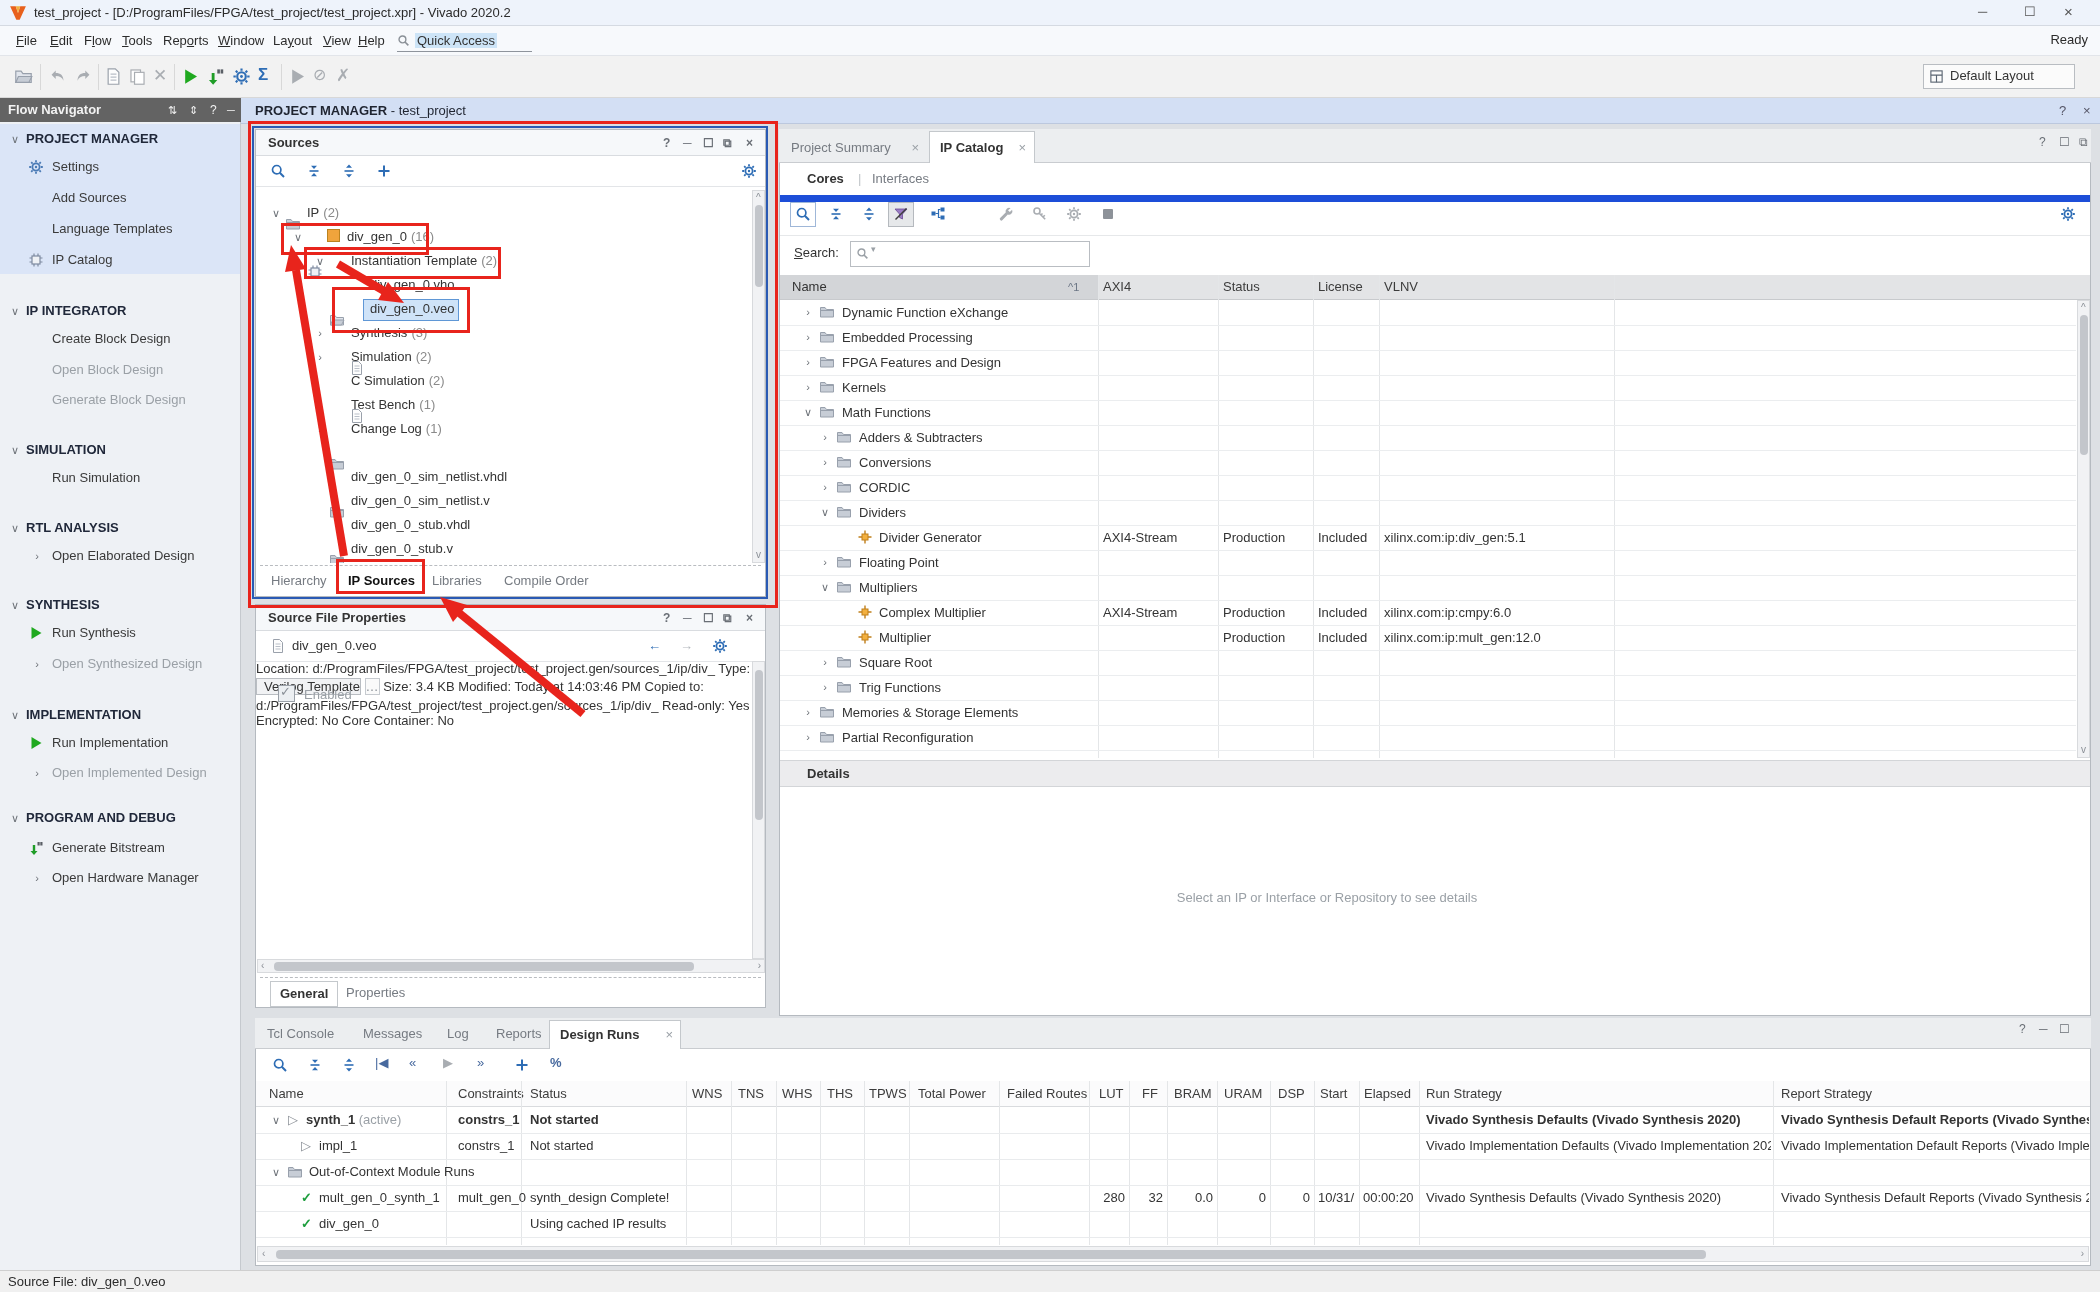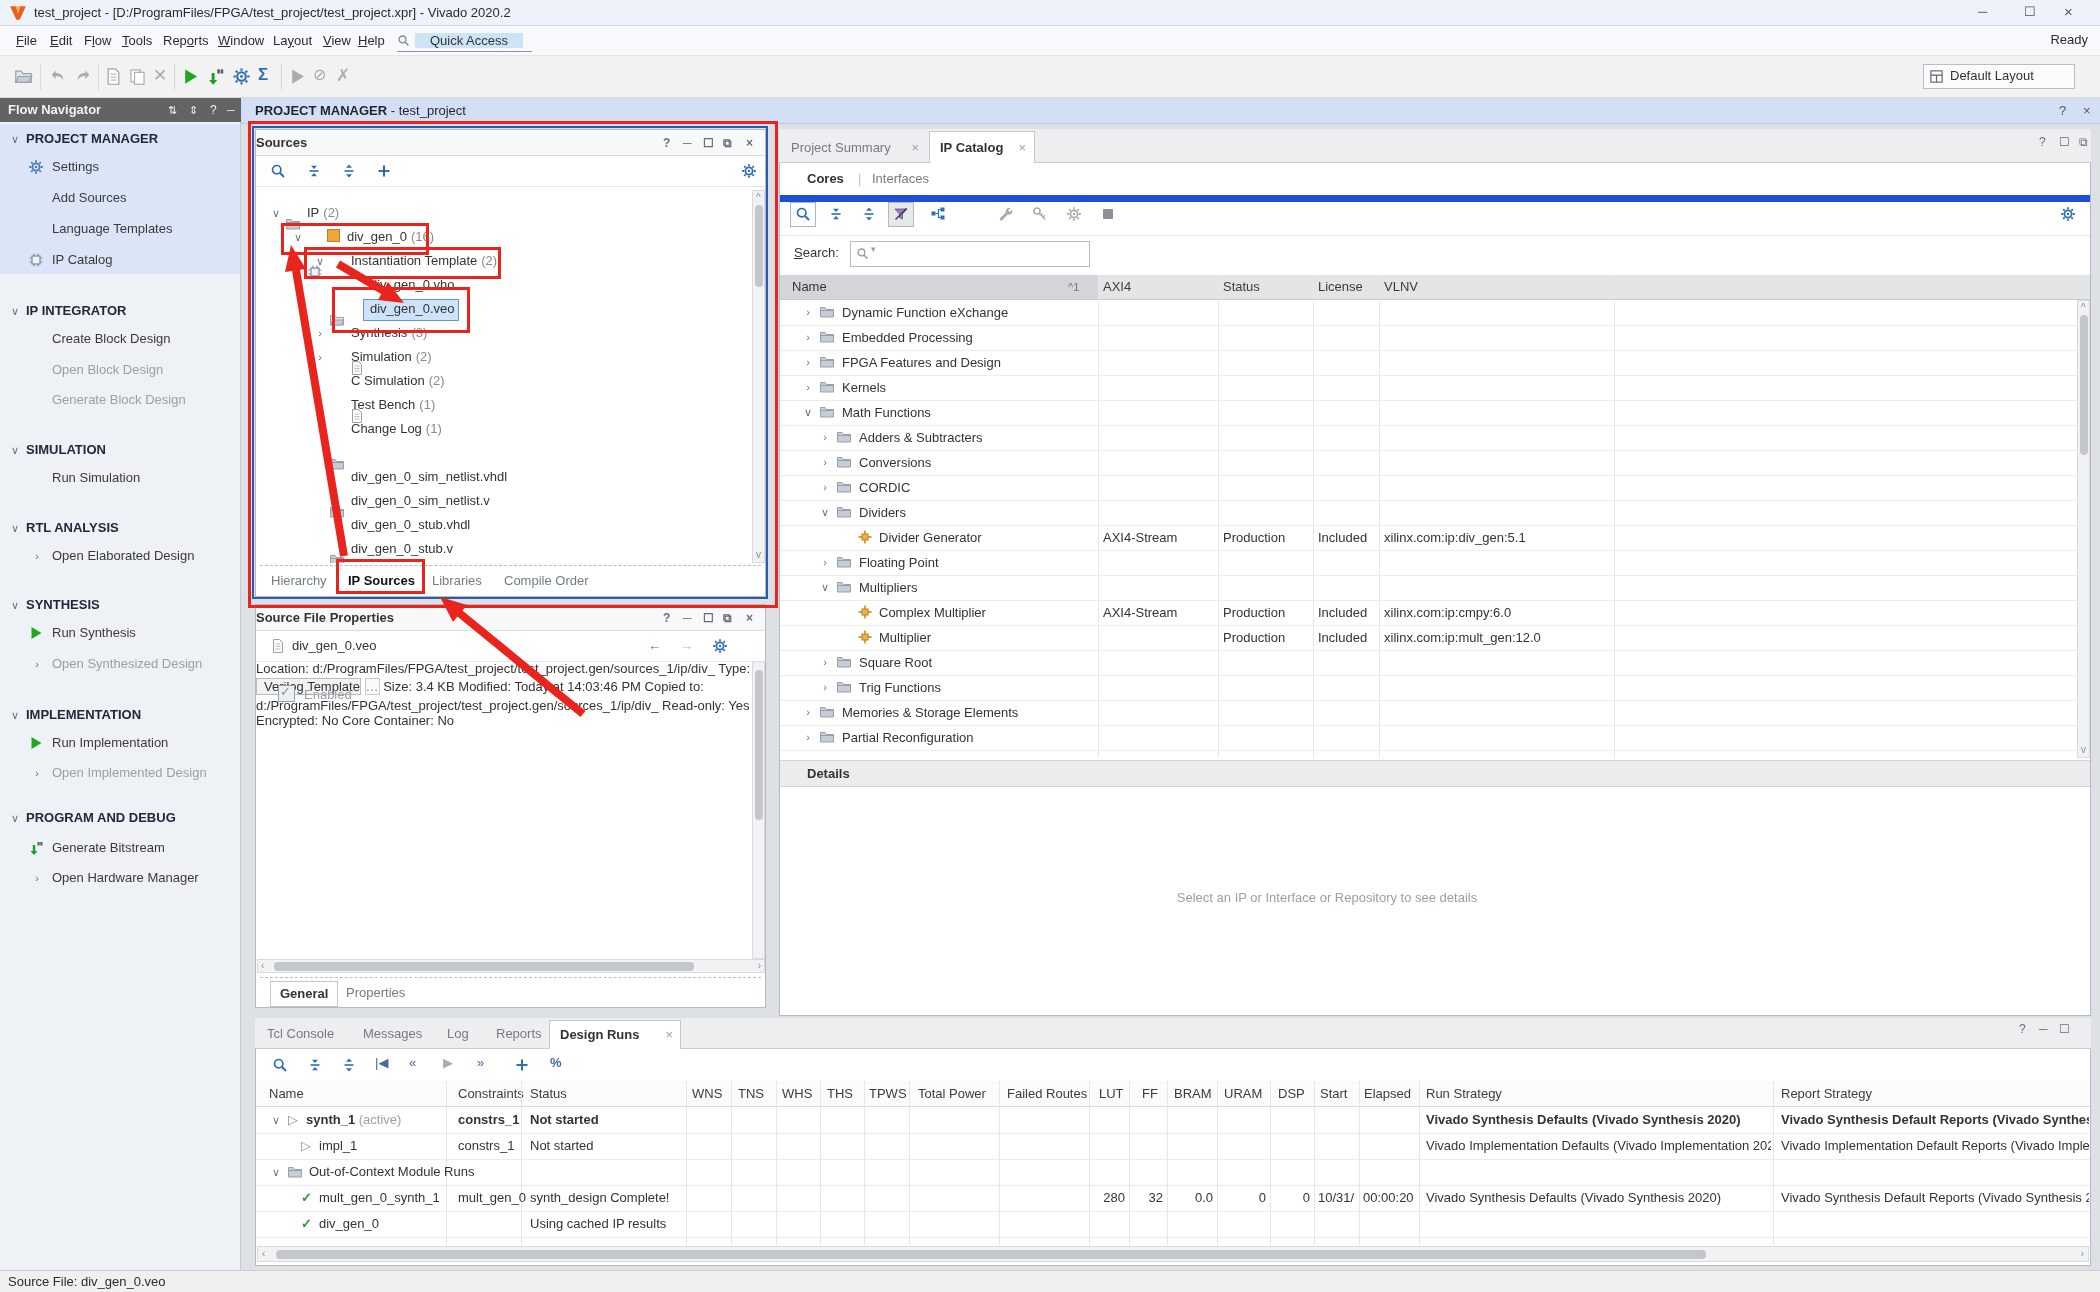--- a/index.html
+++ b/index.html
@@ -4,21 +4,21 @@
 <style>
   html,body{margin:0;padding:0}
   body{width:2100px;height:1292px;position:relative;overflow:hidden;
        font-family:"Liberation Sans",sans-serif;font-size:13px;color:#333;background:#dde0e4}
   .a{position:absolute}
   .b{font-weight:bold}
   .nw{white-space:nowrap}
   .dim{color:#9aa0a6}
   .cnt{color:#8a8a8a;margin-left:4px}
   .panel{position:absolute;background:#fff;border:1px solid #b5bac0;box-sizing:border-box}
-  .phead{position:absolute;left:0;top:0;right:0;height:26px;line-height:26px;background:#f6f8fa;border-bottom:1px solid #d9dce0;font-weight:bold;box-sizing:border-box}
+  .phead{position:absolute;left:0;top:0;right:0;height:26px;line-height:26px;background:#f6f8fa;border-bottom:1px solid #d9dce0;padding-left:12px;font-weight:bold;box-sizing:border-box}
   .wico{color:#6a6f76;font-size:12px;display:inline-block;margin-left:9px;cursor:default}
   .tstrip{position:absolute;background:#ecexf0;background:#eceef0;border-bottom:1px solid #c9ccd0;box-sizing:border-box}
   .tab{position:absolute;color:#767b82;line-height:31px}
   .tabbox{position:absolute;background:#fff;border:1px solid #c4c8cc;border-bottom:none;box-sizing:border-box}
   .ch{display:inline-block;width:14px;color:#6d7278;font-size:11px;text-align:center}
   .ic16{width:16px;height:16px;display:inline-block;vertical-align:-3px;margin-right:5px}
   .tbico{position:absolute;width:19px;height:19px;color:#2e6db5}
   .gico{color:#a9adb2}
   .r{position:absolute;height:24px;line-height:24px;white-space:nowrap;left:0;right:0}
   .crow{position:absolute;height:25px;line-height:25px;white-space:nowrap;left:0;right:14px;border-bottom:1px solid #ebedef}
@@ -155,21 +155,21 @@
   <span class="menu-item" style="left:122px"><span></span><u>T</u><span>ools</span></span>
   <span class="menu-item" style="left:163px"><span>Rep</span><u>o</u><span>rts</span></span>
   <span class="menu-item" style="left:218px"><span></span><u>W</u><span>indow</span></span>
   <span class="menu-item" style="left:273px"><span>La</span><u>y</u><span>out</span></span>
   <span class="menu-item" style="left:323px"><span></span><u>V</u><span>iew</span></span>
   <span class="menu-item" style="left:358px"><span></span><u>H</u><span>elp</span></span>
   <div class="a" style="left:397px;top:5px;width:135px;height:20px;border-bottom:1px solid #8e949c">
     <svg class="a" style="left:0;top:3px;width:13px;height:13px;color:#8a9097">
         <use href="#s-lens"></use>
       </svg>
-    <span class="a nw" style="left:18px;top:2px;background:#cde4f7;padding:0 15px">Quick Access</span>
+    <span class="a nw" style="left:18px;top:2px;background:#cde4f7;padding:0 2px">Quick Access</span>
   </div>
   <span class="a" style="right:12px;top:6px;color:#2b2b2b">Ready</span>
 </div>
 
 <div class="a" style="left:0;top:56px;width:2100px;height:42px;background:#f2f2f2;border-bottom:1px solid #d8d8d8;box-sizing:border-box">
   <svg class="tbico" style="left:14px;top:11px;color:#2e6db5">
       <use href="#s-folderopen"></use>
     </svg>
   <div class="a" style="left:40px;top:8px;width:1px;height:26px;background:#d8d8d8"></div>
   <svg class="tbico gico" style="left:48px;top:11px">

